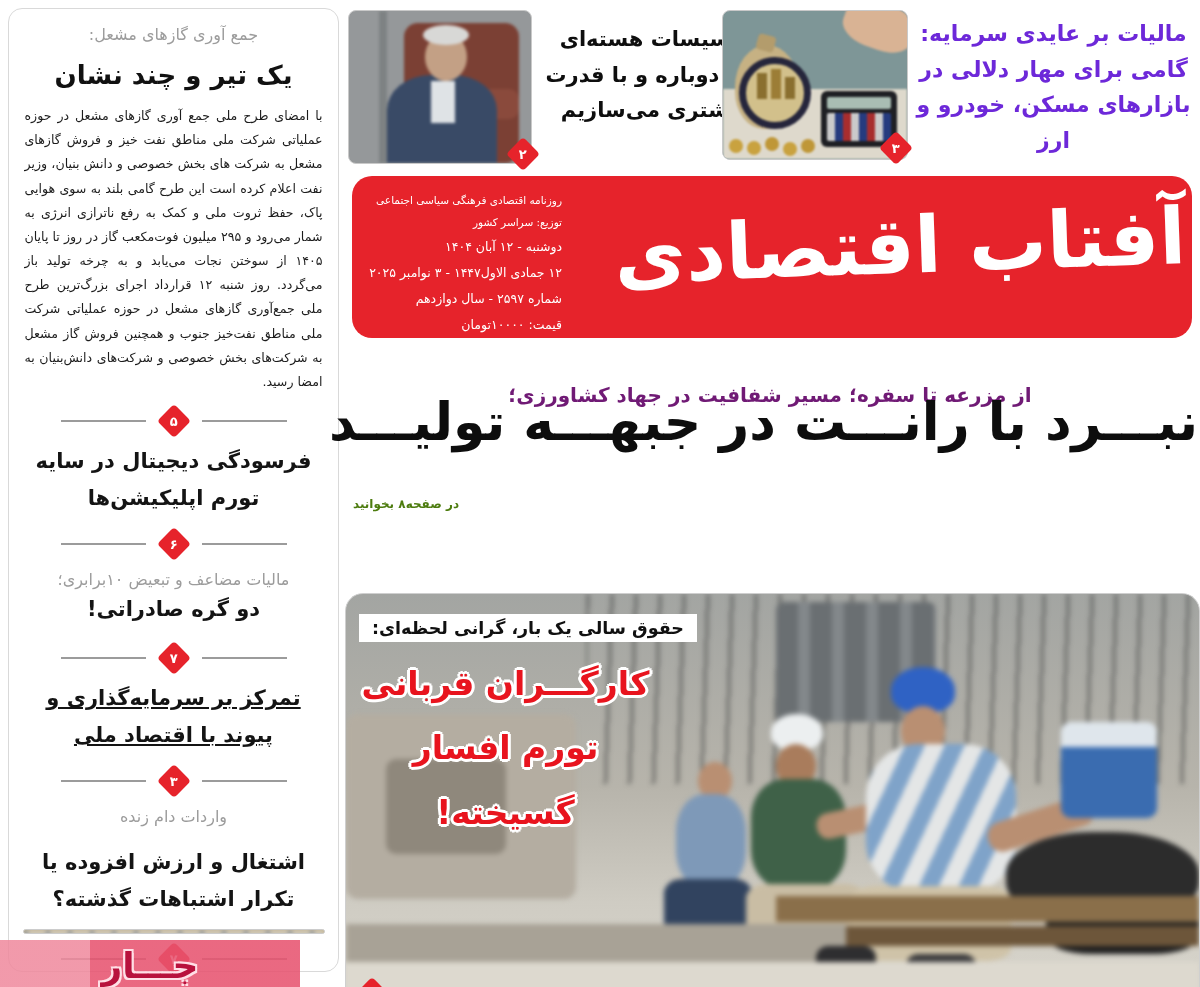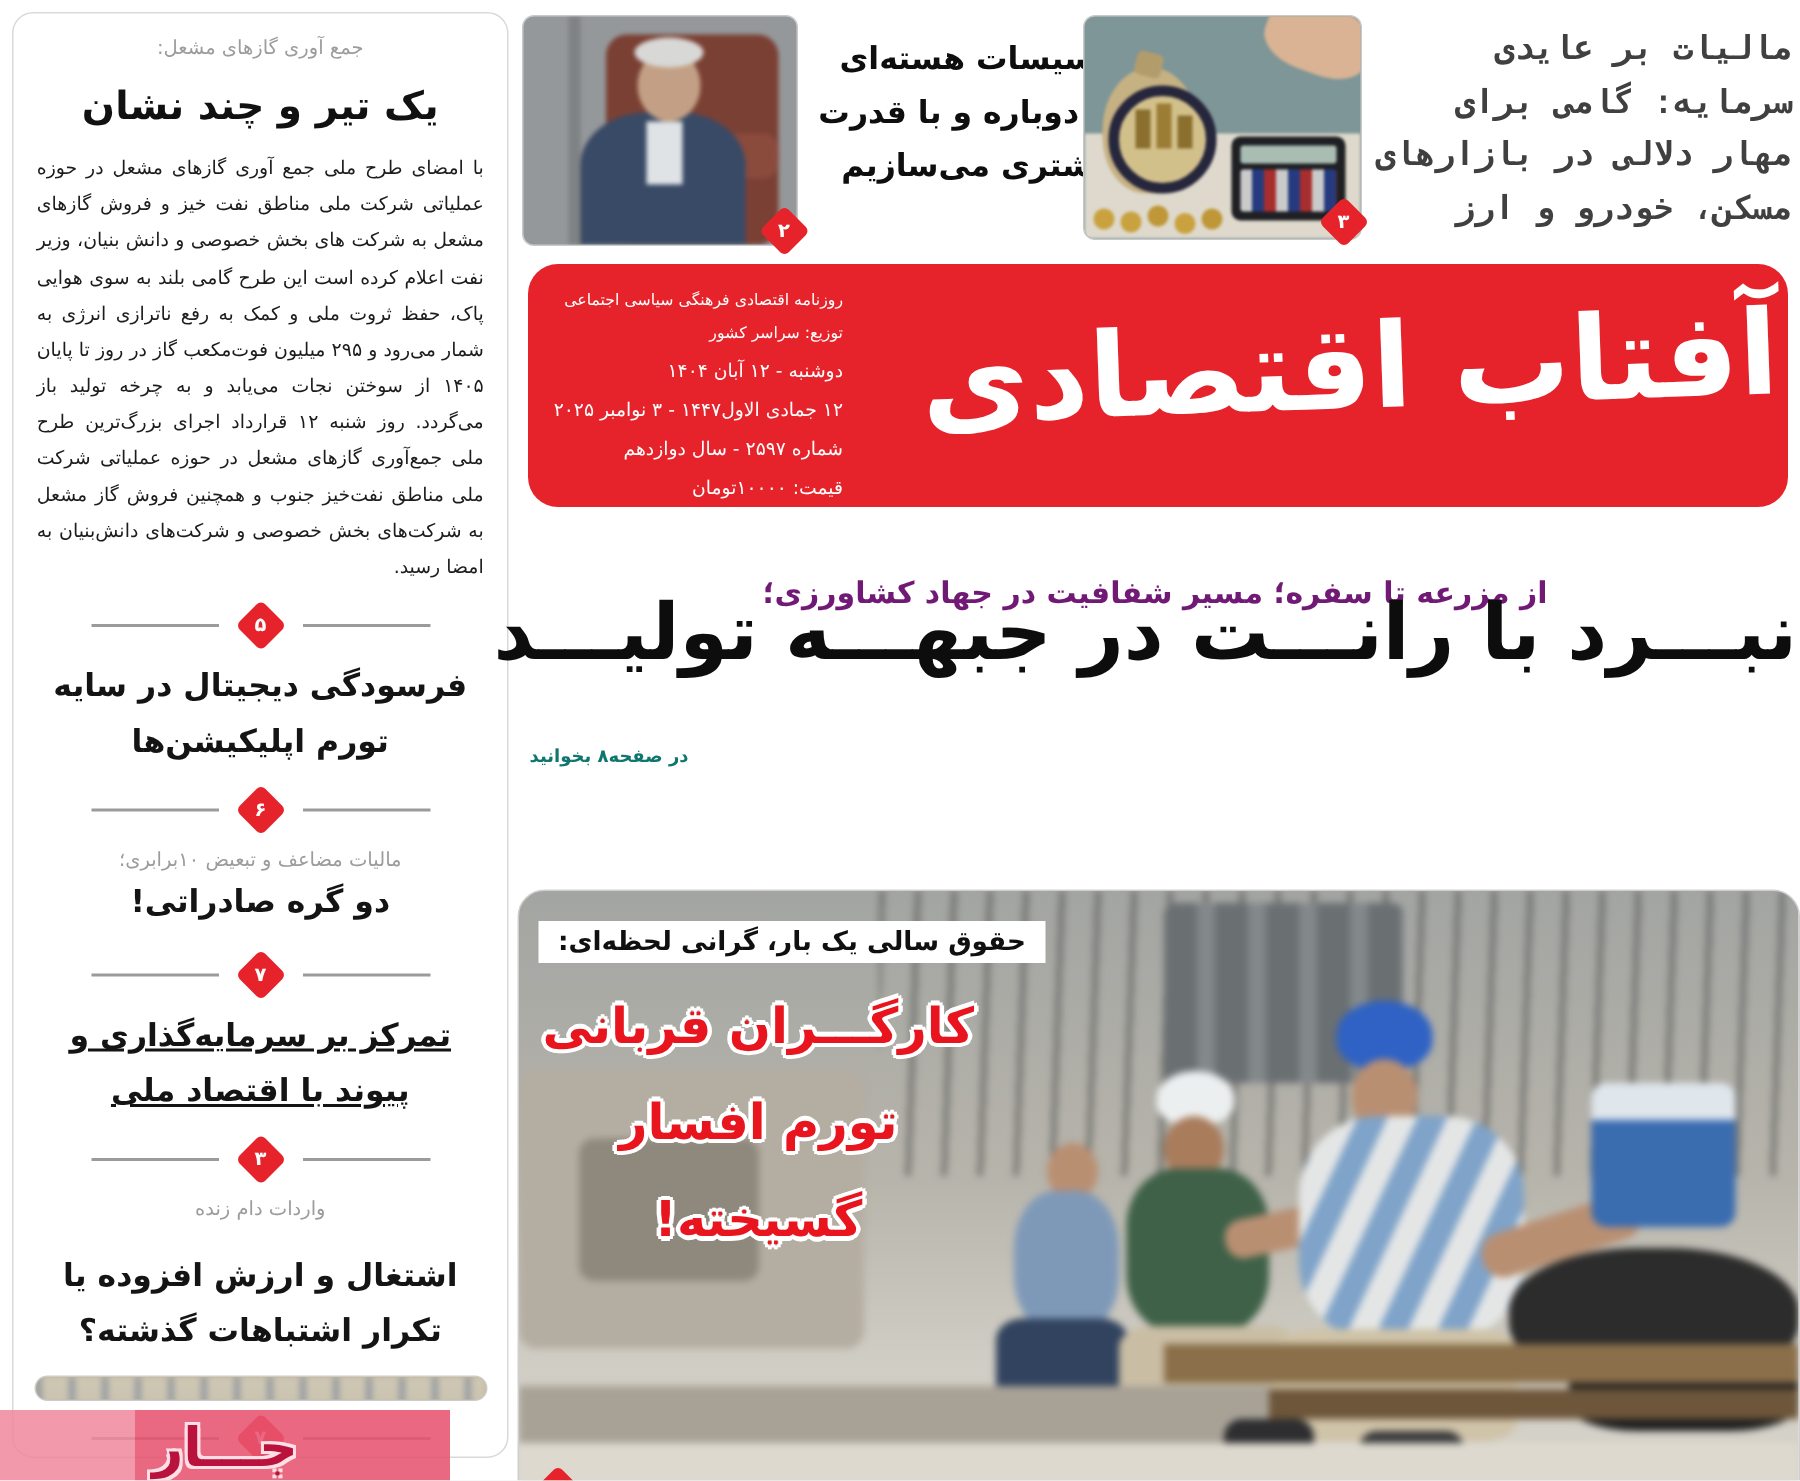--- a/index.html
+++ b/index.html
@@ -3,21 +3,21 @@
 <meta charset="utf-8">
 <style>
   html,body{margin:0;padding:0;background:#f2f2f2;}
   .page{position:relative;width:1200px;height:987px;background:#ffffff;overflow:hidden;
         font-family:"DejaVu Sans",sans-serif;direction:rtl;}
   .abs{position:absolute;}
 
   
   .sidebar{left:8px;top:8px;width:329px;height:962px;border:1px solid #d9d9d9;border-radius:14px;
            display:flex;flex-direction:column;align-items:center;text-align:center;background:#fff;}
-  .kicker{color:#9c9c9c;font-size:13px;}
+  .kicker{color:#9c9c9c;font-size:16px;}
   .sb-lead-kicker{margin-top:16px;}
   .sb-lead-title{margin-top:16px;font-size:26px;font-weight:bold;color:#111;}
   .sb-body{margin-top:14px;width:298px;font-size:12.6px;line-height:1.92;text-align:justify;color:#1c1c1c;}
   .divider{display:flex;align-items:center;gap:16px;margin-top:15px;}
   .divider .line{width:85px;height:2px;background:#9b9b9b;}
   .diamond{width:24px;height:24px;background:#e6232b;border-radius:4px;transform:rotate(45deg);
            display:flex;align-items:center;justify-content:center;flex:0 0 auto;}
   .diamond span{transform:rotate(-45deg);color:#fff;font-size:13px;font-weight:bold;line-height:1;}
   .sb-title{font-size:21px;font-weight:bold;color:#141414;line-height:1.75;width:280px;margin-top:10px;}
   .sb-kicker{margin-top:14px;}
@@ -25,36 +25,36 @@
                border:1px solid #ccc;margin-top:12px;background:#c4b593;}
   .blurred{position:absolute;inset:0;filter:blur(2px);}
   .blob{position:absolute;border-radius:50%;}
 
   
   .pez-photo{left:348px;top:10px;width:182px;height:152px;border-radius:8px;overflow:hidden;border:1px solid #c9c9c9;background:#95989a;}
   .nuclear-title{left:538px;top:22px;width:208px;font-size:21px;font-weight:bold;line-height:1.7;color:#0e0e0e;text-align:right;}
 
   
   .money-photo{left:722px;top:10px;width:184px;height:148px;border-radius:8px;overflow:hidden;border:1px solid #c9c9c9;background:#7e9697;}
-  .tax-title{left:912px;top:16px;width:283px;font-size:22px;font-weight:bold;line-height:1.62;color:#404040;text-align:right;font-family:Liberation Mono, monospace;}
+  .tax-title{left:912px;top:16px;width:283px;font-size:22px;font-weight:bold;line-height:1.62;color:#6d28d9;text-align:center;}
 
   
   .masthead{left:352px;top:176px;width:840px;height:162px;background:#e6232b;border-radius:20px;}
   .mast-title{left:605px;top:146px;width:590px;height:200px;display:flex;align-items:center;justify-content:center;
               color:#fff;font-size:78px;font-weight:bold;transform:rotate(-2deg);white-space:nowrap;}
   .mast-info{left:362px;top:190px;width:200px;color:#fff;text-align:right;}
   .mast-info div{line-height:2.08;}
   .m-small{font-size:10.5px;}
   .m-med{font-size:12.5px;}
   .m-site{font-size:16px;font-weight:bold;direction:ltr;}
 
   
   .lead-kicker{left:345px;top:383px;width:850px;text-align:center;font-size:20px;font-weight:bold;color:#701a75;}
   .lead-headline{left:342px;top:392px;width:856px;text-align:center;font-size:52px;font-weight:bold;color:#0d0d0d;white-space:nowrap;}
-  .read-more{left:353px;top:497px;font-size:12px;font-weight:bold;color:#0f766e;}
+  .read-more{left:353px;top:497px;font-size:12px;font-weight:bold;color:#4d7c0f;}
 
   
   .workers-photo{left:345px;top:549px;width:853px;height:428px;border-radius:18px;overflow:hidden;
                  border:1px solid #cfcfcf;background:linear-gradient(180deg,#a3a5a2 0%,#b7b4ab 45%,#cfccc3 72%,#dbd8cf 100%);margin-top:44px;}
   .workers-art{position:absolute;inset:0;filter:blur(2.5px);}
   .photo-label{position:absolute;right:auto;left:13px;top:20px;background:#fff;padding:4px 13px;
                font-size:17.5px;font-weight:bold;color:#101010;white-space:nowrap;}
   .overlay-red{position:absolute;left:2px;top:58px;width:315px;text-align:center;font-size:33px;font-weight:bold;
                line-height:1.95;color:#e8141e;
                text-shadow:-2px -2px 0 #fff,2px -2px 0 #fff,-2px 2px 0 #fff,2px 2px 0 #fff,

